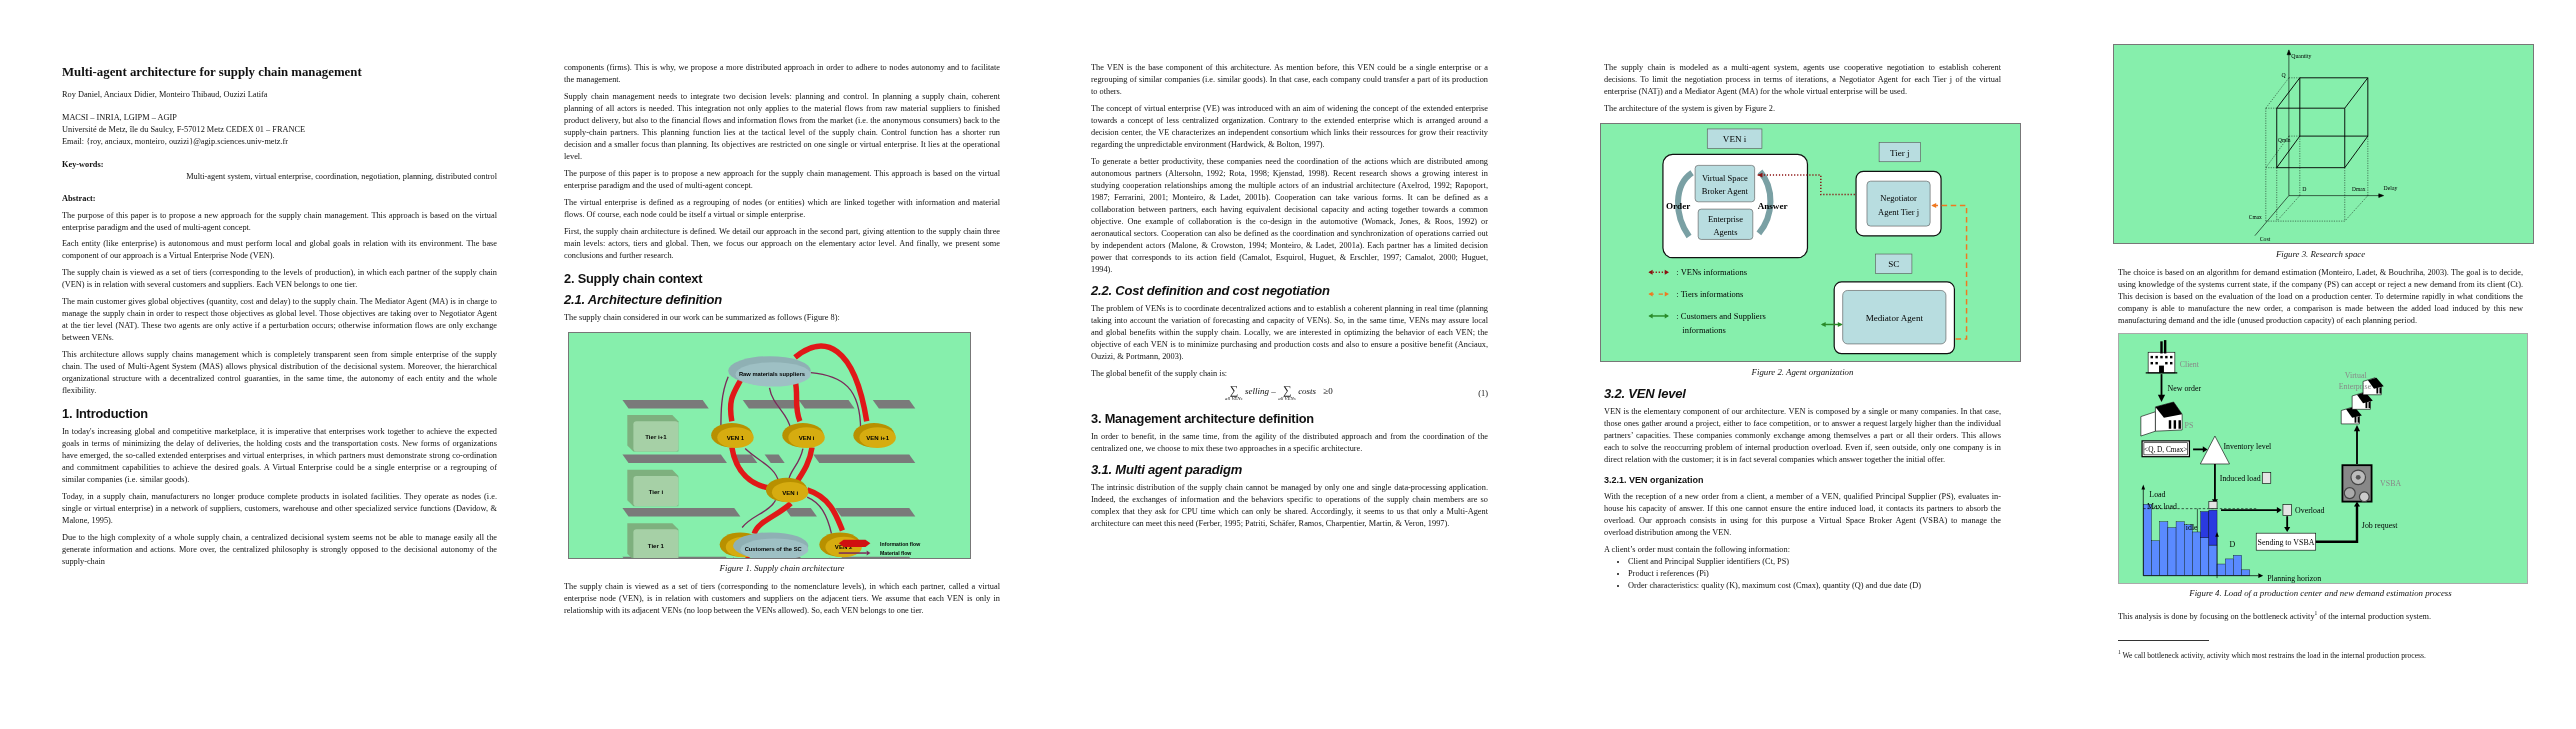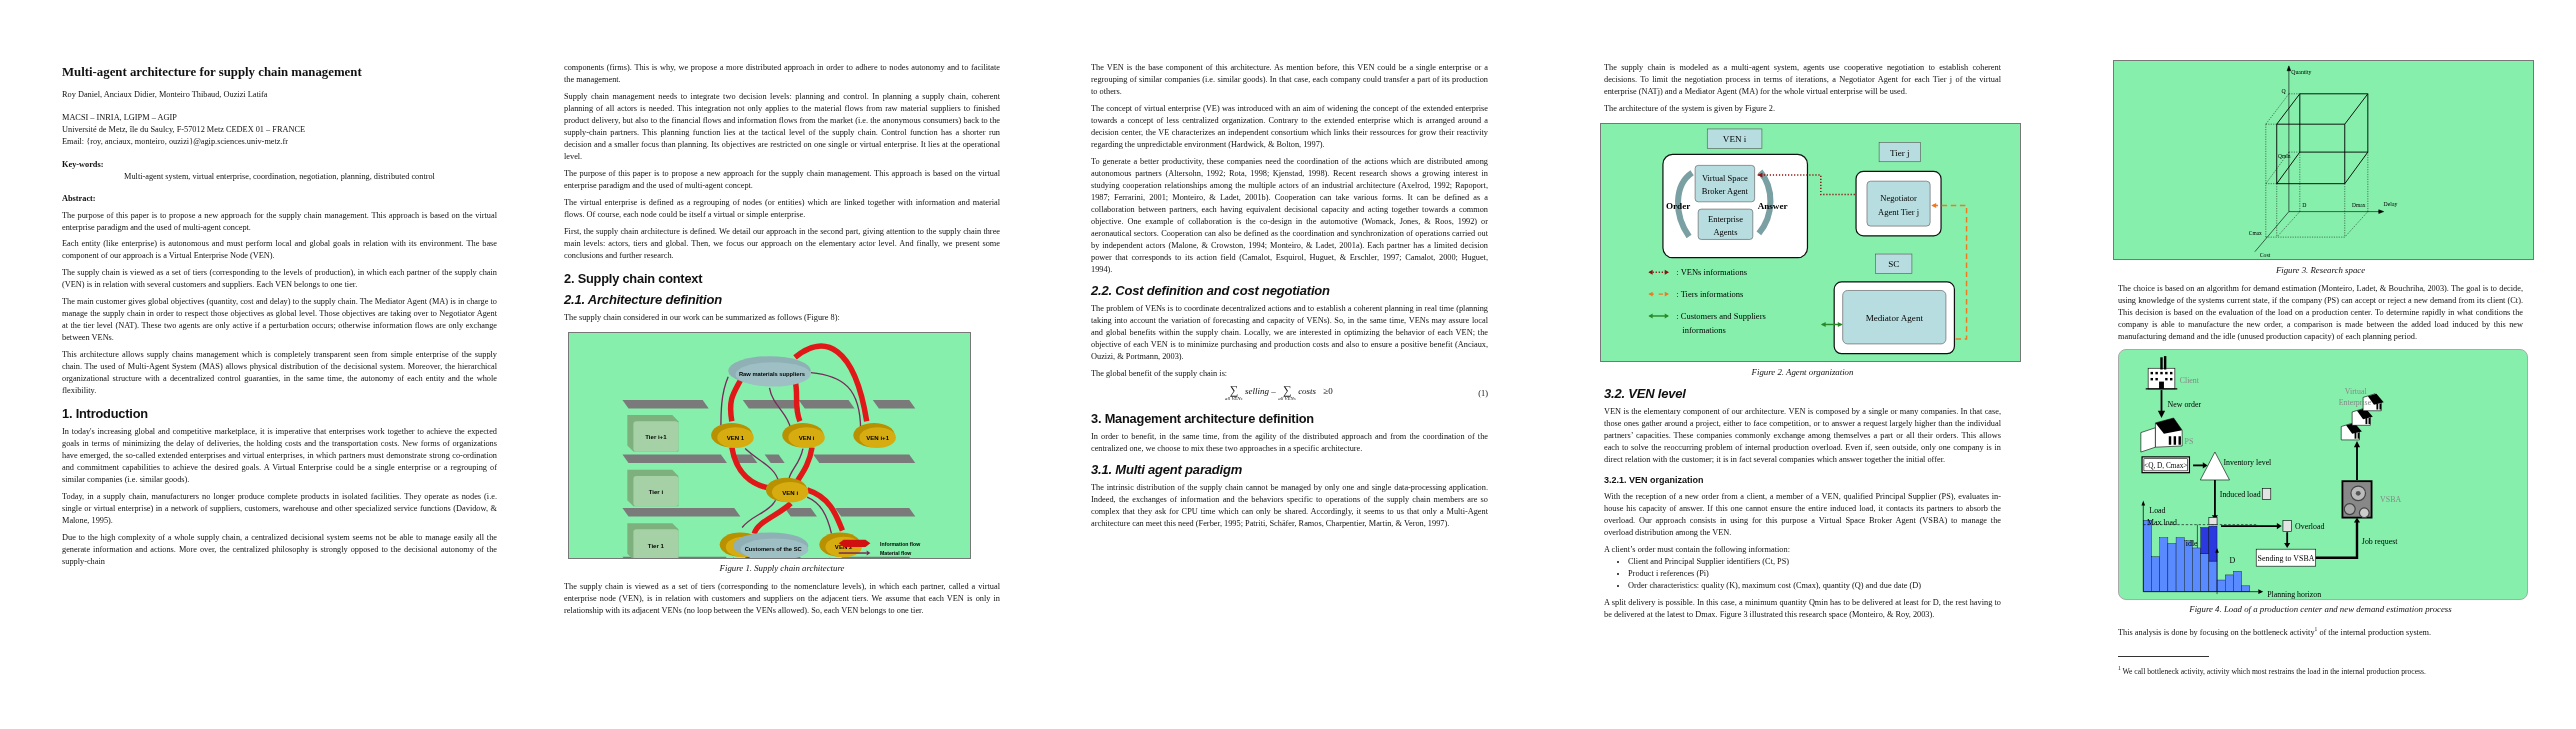--- a/index.html
+++ b/index.html
@@ -4,21 +4,21 @@
 <style>
   html, body { margin:0; padding:0; background:#ffffff; }
   body { width:2576px; height:729px; position:relative; overflow:hidden;
          font-family:"Liberation Serif", serif; color:#111; }
   .page { position:absolute; top:0; width:515px; height:531px; background:#fff; }
   .col { position:absolute; top:60px; width:435px; font-size:8.3px; line-height:12px; text-align:justify; }
   #p1 { left:0; }    #p1 .col { left:62px; }
   #p2 { left:515px; } #p2 .col { left:49px; width:436px; top:62px; }
   #p3 { left:1030px;} #p3 .col { left:61px; width:397px; top:62px; }
   #p4 { left:1546px;} #p4 .col { left:58px; width:397px; top:62px; }
-  #p5 { left:2061px;} #p5 .col { left:57px; width:405px; top:60px; }
+  #p5 { left:2061px;} #p5 .col { left:57px; width:405px; top:44px; }
   p { margin:0 0 4.9px 0; }
   h1.title { font-family:"Liberation Serif", serif; font-weight:bold; font-size:12.8px; margin:6px 0 11px 0; text-align:left; }
   .authors { margin-bottom:11px; }
   .affil p { margin:0; text-align:left; }
   .affil { margin-bottom:11px; }
   .kwlabel, .abslabel { font-weight:bold; margin:0; }
   .kw { margin-bottom:9.7px; }
   h2 { font-family:"Liberation Sans", sans-serif; font-weight:bold; font-size:12.8px; margin:11px 0 6px 0; letter-spacing:-0.2px; }
   h3 { font-family:"Liberation Sans", sans-serif; font-weight:bold; font-style:italic; font-size:13px; margin:9.7px 0 6px 0; letter-spacing:-0.2px; }
   h4 { font-family:"Liberation Sans", sans-serif; font-weight:bold; font-size:9px; margin:8.5px 0 4.9px 0; }
@@ -43,21 +43,21 @@
 <div class="page" id="p1">
   <div class="col">
     <h1 class="title">Multi-agent architecture for supply chain management</h1>
     <p class="authors">Roy Daniel, Anciaux Didier, Monteiro Thibaud, Ouzizi Latifa</p>
     <div class="affil">
       <p>MACSI – INRIA, LGIPM – AGIP</p>
       <p>Université de Metz, île du Saulcy, F-57012 Metz CEDEX 01 – FRANCE</p>
       <p>Email: {roy, anciaux, monteiro, ouzizi}@agip.sciences.univ-metz.fr</p>
     </div>
     <p class="kwlabel">Key-words:</p>
-    <p class="kw" style="text-align:center">Multi-agent system, virtual enterprise, coordination, negotiation, planning, distributed control</p>
+    <p class="kw" style="text-align:right">Multi-agent system, virtual enterprise, coordination, negotiation, planning, distributed control</p>
     <p class="abslabel" style="margin-bottom:4.9px">Abstract:</p>
     <p>The purpose of this paper is to propose a new approach for the supply chain management. This approach is based on the virtual enterprise paradigm and the used of multi-agent concept.</p>
     <p>Each entity (like enterprise) is autonomous and must perform local and global goals in relation with its environment. The base component of our approach is a Virtual Enterprise Node (VEN).</p>
     <p>The supply chain is viewed as a set of tiers (corresponding to the levels of production), in which each partner of the supply chain (VEN) is in relation with several customers and suppliers. Each VEN belongs to one tier.</p>
     <p>The main customer gives global objectives (quantity, cost and delay) to the supply chain. The Mediator Agent (MA) is in charge to manage the supply chain in order to respect those objectives as global level. Those objectives are taking over to Negotiator Agent at the tier level (NAT). These two agents are only active if a perturbation occurs; otherwise information flows are only exchange between VENs.</p>
     <p>This architecture allows supply chains management which is completely transparent seen from simple enterprise of the supply chain. The used of Multi-Agent System (MAS) allows physical distribution of the decisional system. Moreover, the hierarchical organizational structure with a decentralized control guaranties, in the same time, the autonomy of each entity and the whole flexibility.</p>
     <h2>1.  Introduction</h2>
     <p>In today's increasing global and competitive marketplace, it is imperative that enterprises work together to achieve the expected goals in terms of minimizing the delay of deliveries, the holding costs and the transportation costs. New forms of organizations have emerged, the so-called extended enterprises and virtual enterprises, in which partners must demonstrate strong co-ordination and commitment capabilities to achieve the desired goals. A Virtual Enterprise could be a single enterprise or a regrouping of similar companies (i.e. similar goods).</p>
     <p>Today, in a supply chain, manufacturers no longer produce complete products in isolated facilities. They operate as nodes (i.e. single or virtual enterprise) in a network of suppliers, customers, warehouse and other specialized service functions (Davidow, &amp; Malone, 1995).</p>
     <p>Due to the high complexity of a whole supply chain, a centralized decisional system seems not be able to manage easily all the generate information and actions. More over, the centralized philosophy is strongly opposed to the decisional autonomy of the supply-chain</p>
@@ -300,21 +300,20 @@
     <h3>3.2.  VEN level</h3>
     <p>VEN is the elementary component of our architecture. VEN is composed by a single or many companies. In that case, those ones gather around a project, either to face competition, or to answer a request largely higher than the individual partners’ capacities. These companies commonly exchange among themselves a part or all their orders. This allows each to solve the reoccurring problem of internal production overload. Even if, seen outside, only one company is in direct relation with the customer; it is in fact several companies which answer together the initial offer.</p>
     <h4>3.2.1. VEN organization</h4>
     <p>With the reception of a new order from a client, a member of a VEN, qualified Principal Supplier (PS), evaluates in-house his capacity of answer. If this one cannot ensure the entire induced load, it contacts its partners to absorb the overload. Our approach consists in using for this purpose a Virtual Space Broker Agent (VSBA) to manage the overload distribution among the VEN.</p>
     <p style="margin-bottom:0">A client’s order must contain the following information:</p>
     <ul class="bul">
       <li>Client and Principal Supplier identifiers (Ct, PS)</li>
       <li>Product i references (Pi)</li>
       <li>Order characteristics: quality (K), maximum cost (Cmax), quantity (Q) and due date (D)</li>
     </ul>
-    <p>A split delivery is possible. In this case, a minimum quantity Qmin has to be delivered at least for D, the rest having to be delivered at the latest to Dmax. Figure 3 illustrated this research space (Monteiro, &amp; Roy, 2003).</p>
   </div>
 </div>
 
 <div class="page" id="p5">
   <div class="col">
     <div class="figbox serifsvg" style="width:419px;height:198px;margin-left:-4.9px;">
       <svg width="419" height="198" viewBox="0 0 690 326" style="font-size:13.6px">
         <g stroke="#000" fill="none">
 
           <line x1="288" y1="248" x2="288" y2="12" stroke-width="1"></line>
@@ -361,21 +360,21 @@
         <text x="310" y="240" font-size="9.5">D</text>
         <text x="392" y="240" font-size="9">Dmax</text>
         <text x="444" y="238" font-size="9.5">Delay</text>
         <text x="222" y="286" font-size="9">Cmax</text>
         <text x="240" y="322" font-size="9.5">Cost</text>
       </svg>
     </div>
     <div class="caption">Figure 3. Research space</div>
     <p>The choice is based on an algorithm for demand estimation (Monteiro, Ladet, &amp; Bouchriha, 2003). The goal is to decide, using knowledge of the systems current state, if the company (PS) can accept or reject a new demand from its client (Ct). This decision is based on the evaluation of the load on a production center. To determine rapidly in what conditions the company is able to manufacture the new order, a comparison is made between the added load induced by this new manufacturing demand and the idle (unused production capacity) of each planning period.</p>
 
-    <div class="figbox serifsvg" style="width:408px;height:249px;margin:6px 0 0 0;border-color:#aaa;border-radius:8px;">
+    <div class="figbox serifsvg" style="width:408px;height:249px;margin:6px 0 0 0;border-color:#aaa;">
       <svg id="fig4svg" width="408" height="249" viewBox="0 0 672 410" style="font-size:13.6px">
 
         <g>
           <rect x="48" y="30" width="44" height="34" fill="#fff" stroke="#000"></rect>
           <rect x="68" y="12" width="4" height="20" fill="#000"></rect>
           <rect x="74" y="10" width="4" height="22" fill="#000"></rect>
           <g fill="#000">
               <rect x="52" y="36" width="4" height="4"></rect>
               <rect x="60" y="36" width="4" height="4"></rect>
               <rect x="68" y="36" width="4" height="4"></rect>

